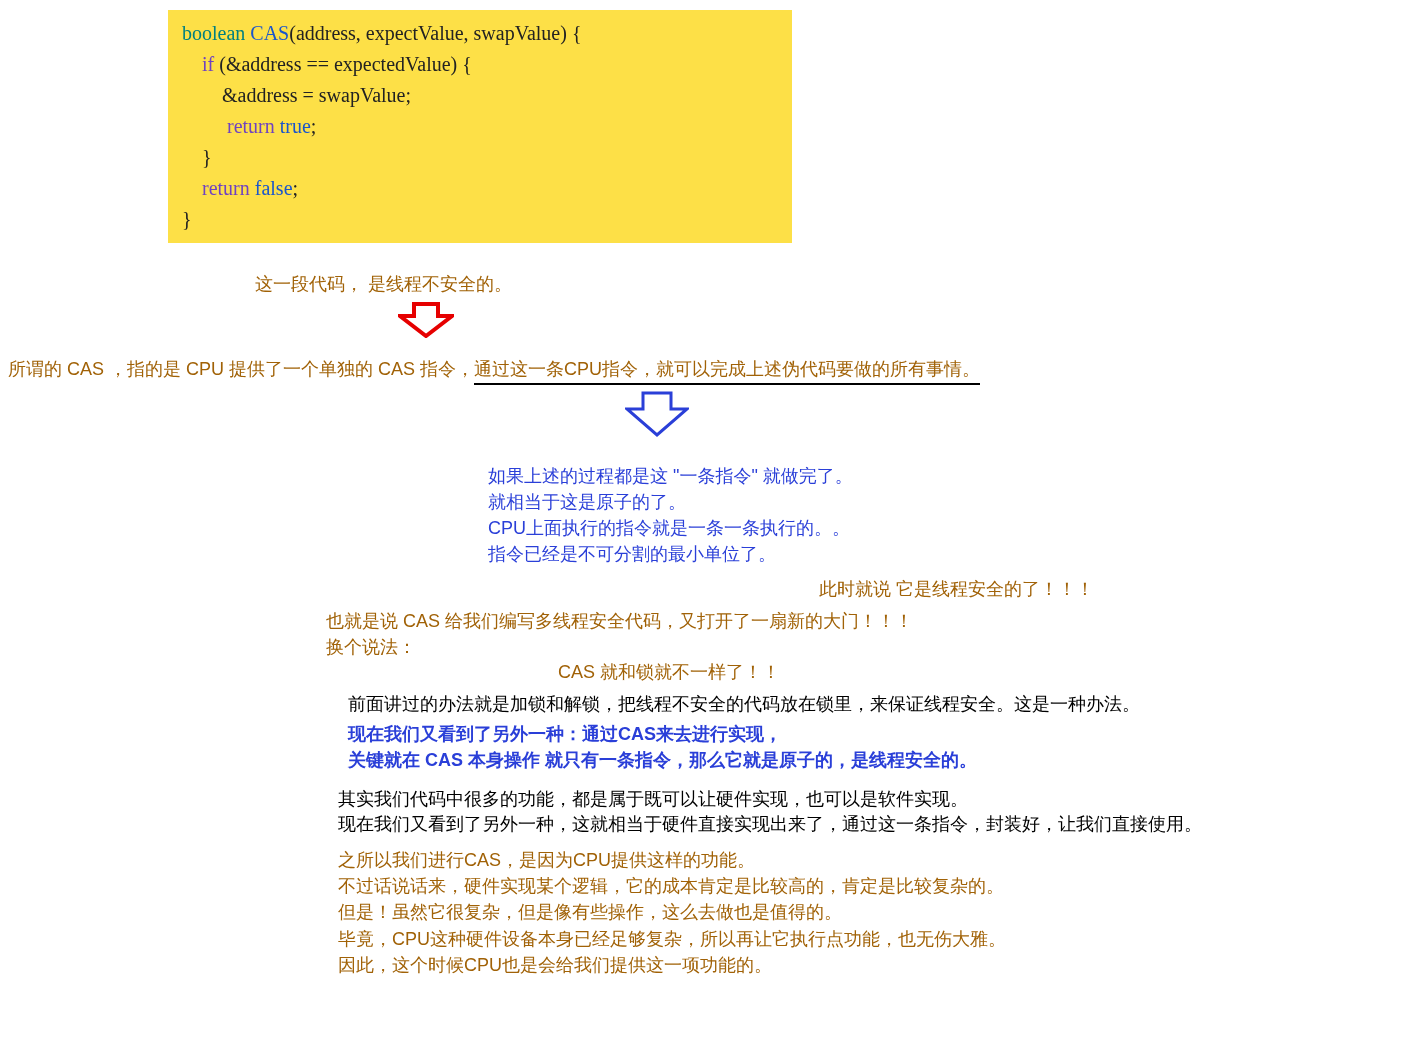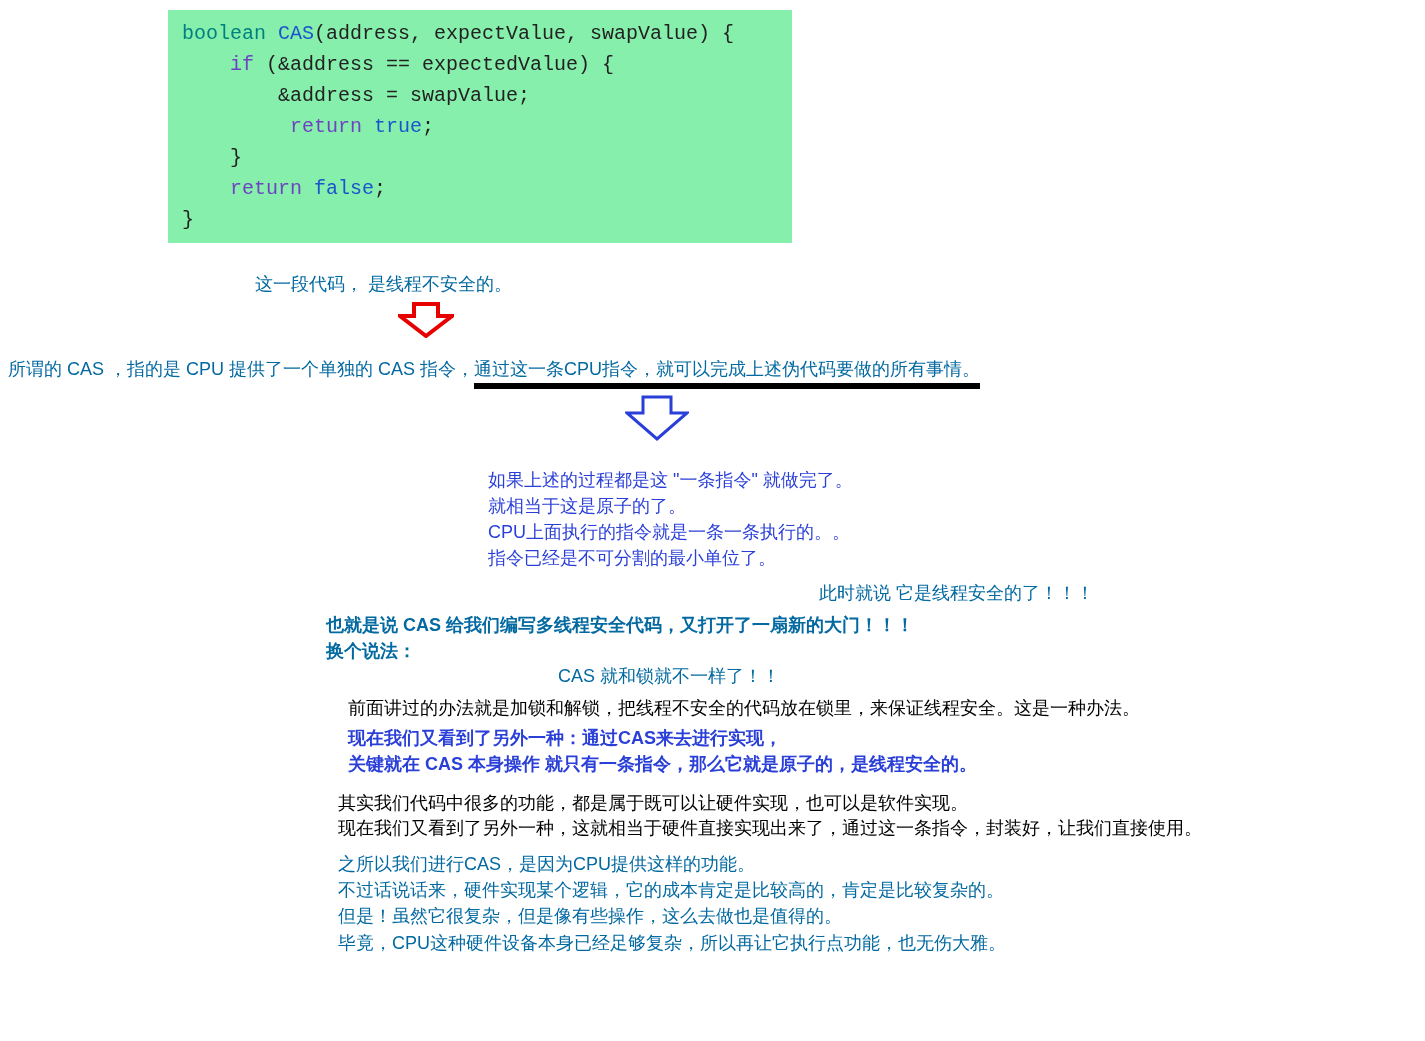--- a/index.html
+++ b/index.html
@@ -5,56 +5,56 @@
   body {
     margin: 0;
     padding: 0;
     background: #ffffff;
     font-family: "Microsoft YaHei", "SimSun", Arial, sans-serif;
     font-size: 18px;
     line-height: 1.4;
     width: 1425px;
   }
   .code-block {
-    background: #86efac;
+    background: #fde047;
     margin-left: 168px;
     margin-top: 10px;
     width: 610px;
     padding: 8px 0px 8px 14px;
-    font-family: Liberation Mono, monospace;
+    font-family: Liberation Serif, serif;
     font-size: 20px;
     line-height: 1.55;
     color: #222;
     white-space: pre;
   }
   .kw-boolean { color: #008080; }
   .kw-fn { color: #1a55cc; font-weight: normal;}
   .kw-ctrl { color: #6f42c1; }
   .kw-bool { color: #1a55cc; }
-  .red { color: #0369a1; }
+  .red { color: #a16207; }
   .blue { color: #2a3fd8; }
   .black { color: #000000; }
   .annot1 {
     margin-left: 255px;
     margin-top: 28px;
     font-size: 18px;
     line-height: 1.5;
   }
   .arrow-wrap1 {
     margin-left: 398px;
     margin-top: 4px;
   }
   .main-sentence {
     margin-left: 8px;
     margin-top: 12px;
     font-size: 18px;
   }
   .underline-blue {
     display: inline-block;
-    border-bottom: 6px solid #000000;
+    border-bottom: 2px solid #000000;
     padding-bottom: 1px;
   }
   .arrow-wrap2 {
     margin-left: 625px;
     margin-top: 6px;
   }
   .block-blue1 {
     margin-left: 488px;
     margin-top: 18px;
     font-size: 18px;
@@ -64,21 +64,20 @@
     margin-left: 488px;
     margin-top: 10px;
     font-size: 18px;
     text-align: center;
   }
   .block-red2 {
     margin-left: 326px;
     margin-top: 6px;
     font-size: 18px;
     line-height: 1.45;
-    font-weight: bold;
   }
   .block-red3 {
     margin-left: 558px;
     font-size: 18px;
   }
   .block-black1 {
     margin-left: 348px;
     margin-top: 6px;
     font-size: 18px;
   }
@@ -165,13 +164,14 @@
 <div class="block-black2 black">
   <div>其实我们代码中很多的功能，都是属于既可以让硬件实现，也可以是软件实现。</div>
   <div>现在我们又看到了另外一种，这就相当于硬件直接实现出来了，通过这一条指令，封装好，让我们直接使用。</div>
 </div>
 
 <div class="block-red4 red">
   <div>之所以我们进行CAS，是因为CPU提供这样的功能。</div>
   <div>不过话说话来，硬件实现某个逻辑，它的成本肯定是比较高的，肯定是比较复杂的。</div>
   <div>但是！虽然它很复杂，但是像有些操作，这么去做也是值得的。</div>
   <div>毕竟，CPU这种硬件设备本身已经足够复杂，所以再让它执行点功能，也无伤大雅。</div>
+  <div>因此，这个时候CPU也是会给我们提供这一项功能的。</div>
 </div>
 
 </body></html>

